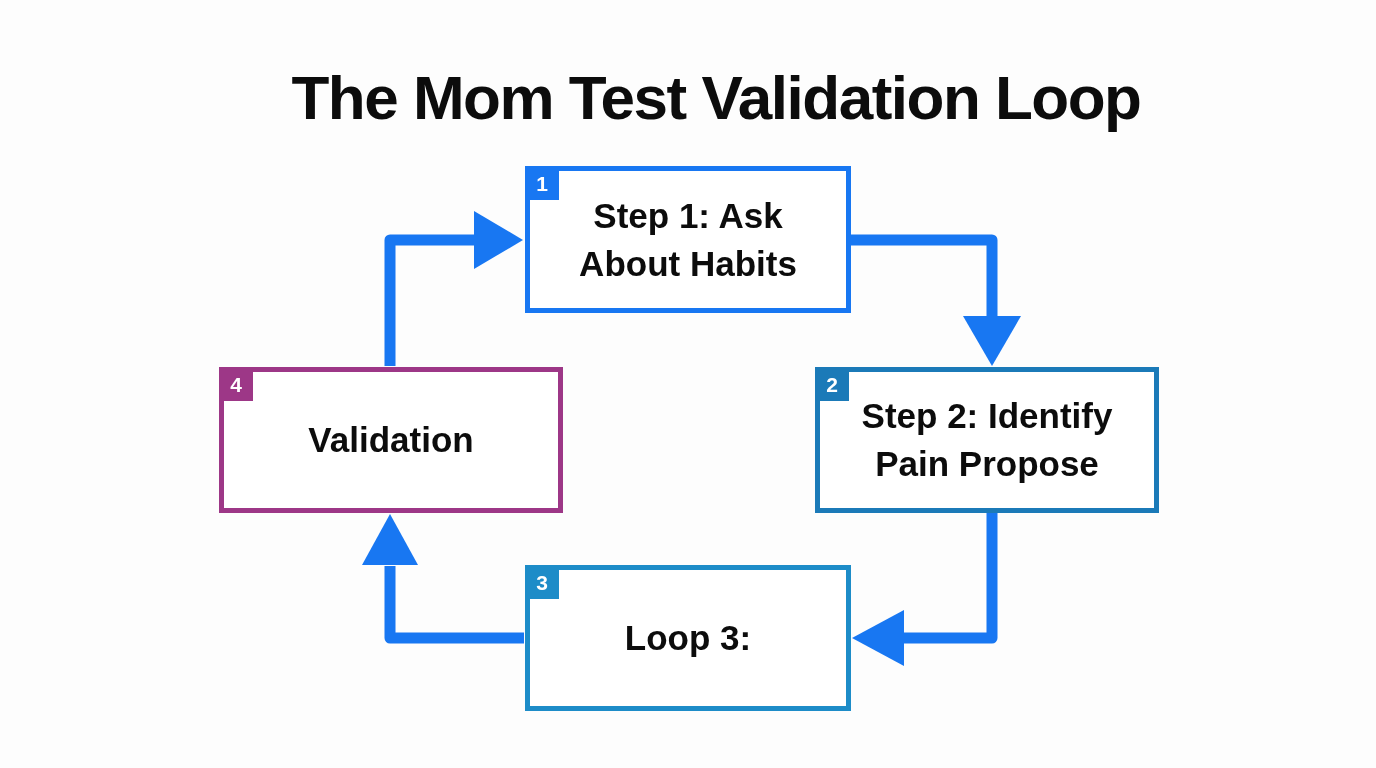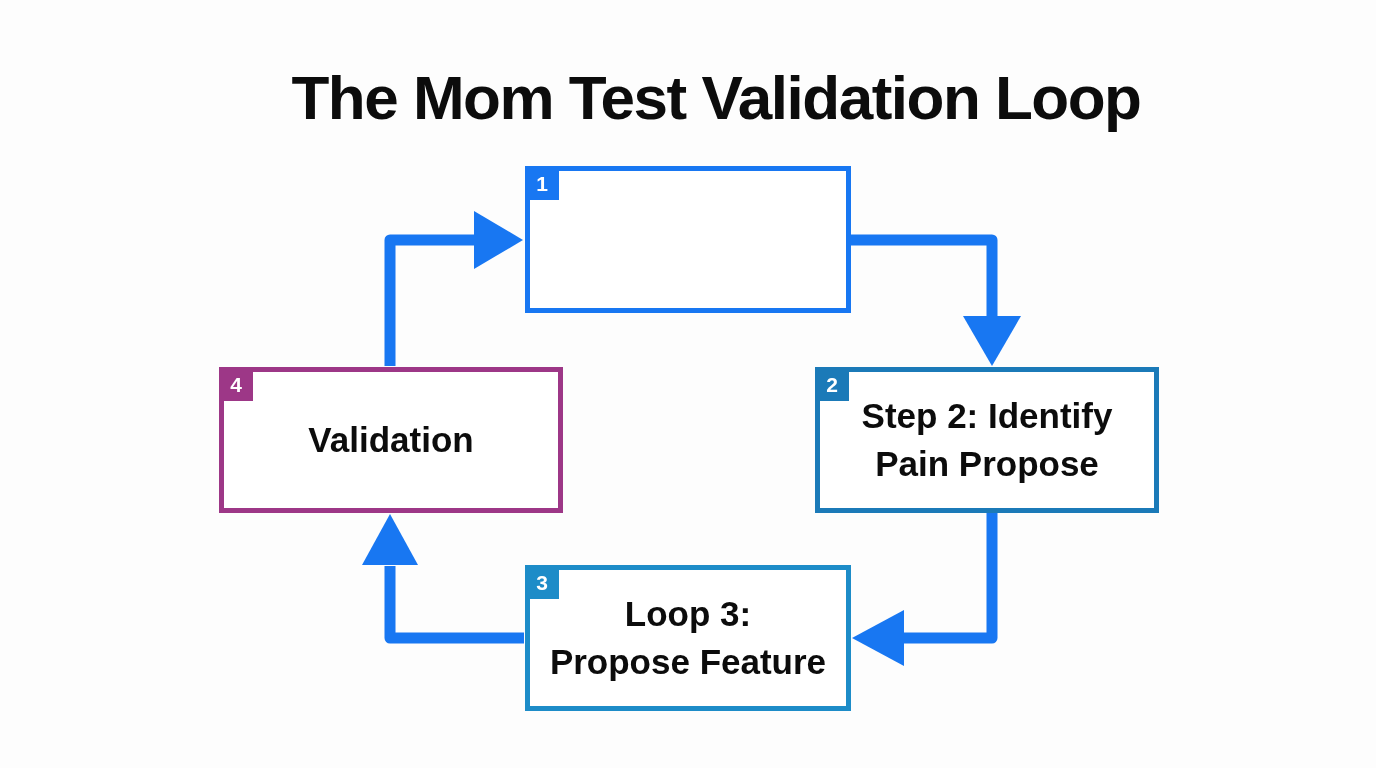--- a/index.html
+++ b/index.html
@@ -110,32 +110,33 @@
     </g>
 
     <g>
       <path class="arrow-line" d="M 524 638 L 390 638 L 390 566"></path>
       <polygon class="arrow-head" points="362,565 418,565 390,514"></polygon>
     </g>
   </svg>
 
   <div class="step step-1">
     <span class="badge">1</span>
+    <span>Step 1: Ask</span>
+    <span>About Habits</span>
   </div>
 
   <div class="step step-2">
     <span class="badge">2</span>
     <span>Step 2: Identify</span>
     <span>Pain Propose</span>
   </div>
 
   <div class="step step-3">
     <span class="badge">3</span>
     <span>Loop 3:</span>
-    <span>Propose Feature</span>
   </div>
 
   <div class="step step-4">
     <span class="badge">4</span>
     <span>Validation</span>
   </div>
 
 </div>
 
 </body></html>

